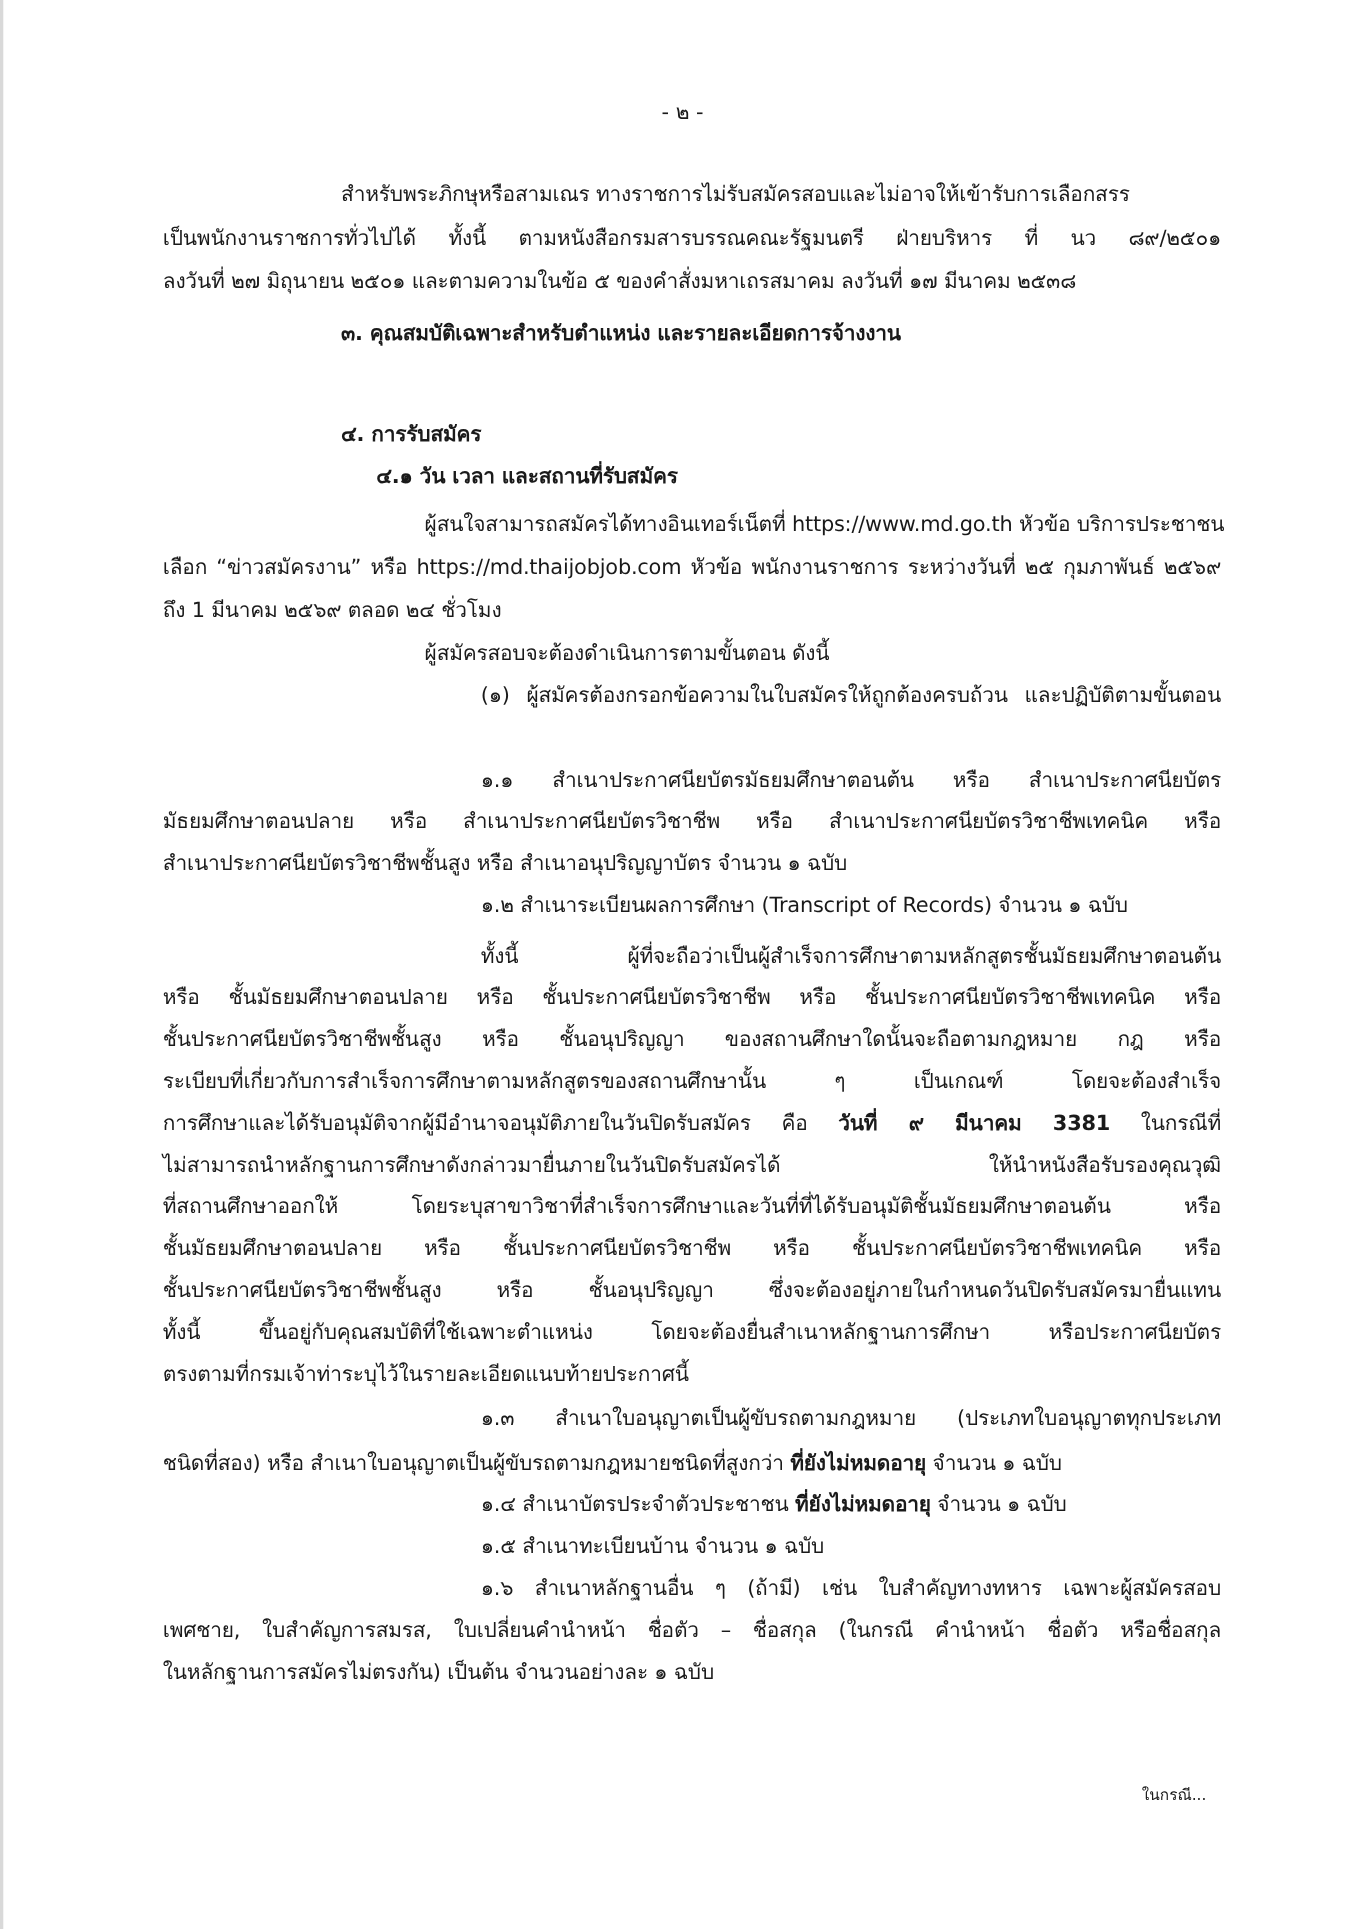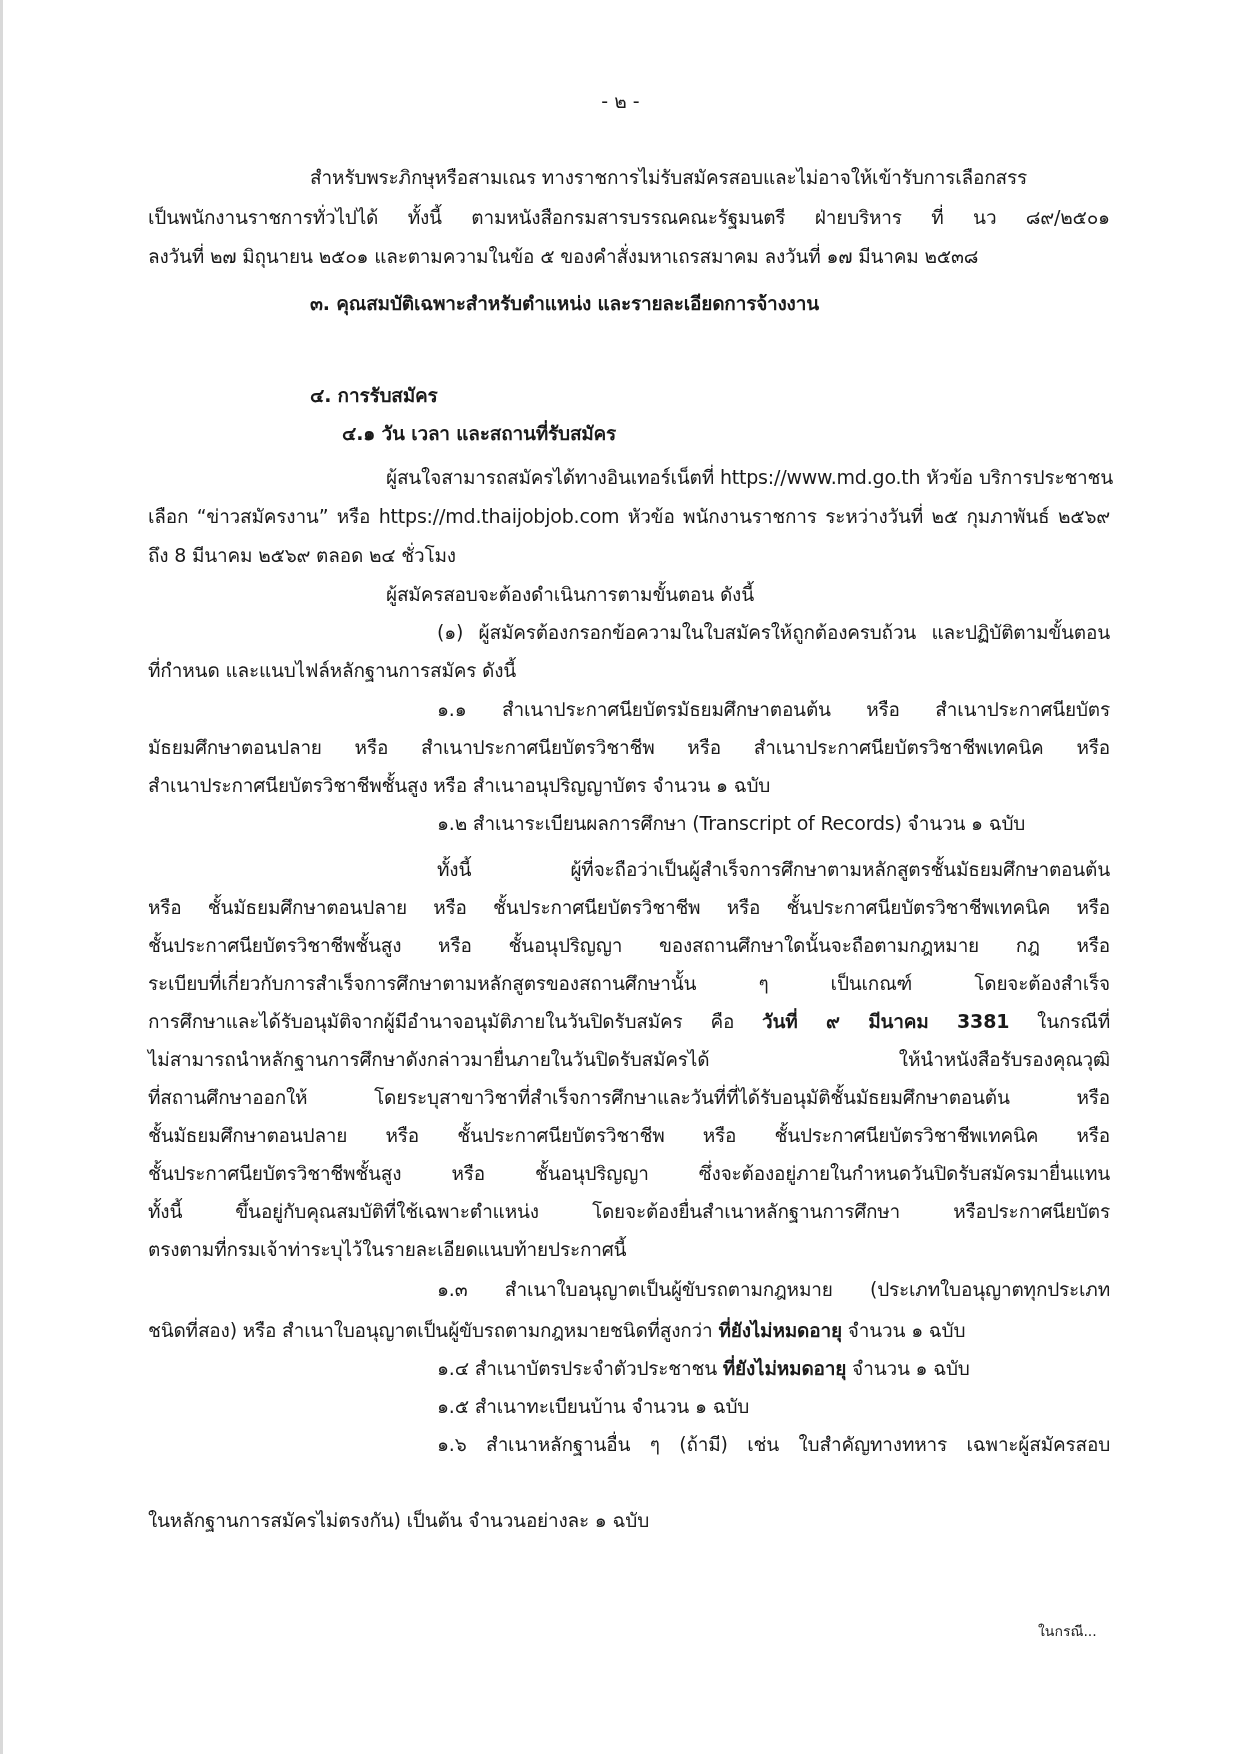--- a/index.html
+++ b/index.html
@@ -30,26 +30,25 @@
   <div class="line just" style="top:204px;">เป็นพนักงานราชการทั่วไปได้ ทั้งนี้ ตามหนังสือกรมสารบรรณคณะรัฐมนตรี ฝ่ายบริหาร ที่ นว ๘๙/๒๕๐๑</div>
   <div class="line just last" style="top:243px;">ลงวันที่ ๒๗ มิถุนายน ๒๕๐๑ และตามความในข้อ ๕ ของคำสั่งมหาเถรสมาคม ลงวันที่ ๑๗ มีนาคม ๒๕๓๘</div>
 
   <div class="line h" style="top:290px; left:310px;">๓. คุณสมบัติเฉพาะสำหรับตำแหน่ง และรายละเอียดการจ้างงาน</div>
 
   <div class="line h" style="top:382px; left:310px;">๔. การรับสมัคร</div>
   <div class="line h" style="top:420px; left:342px;">๔.๑ วัน เวลา และสถานที่รับสมัคร</div>
 
   <div class="line" style="top:464px; left:386px;text-align:right;">ผู้สนใจสามารถสมัครได้ทางอินเทอร์เน็ตที่ https://www.md.go.th  หัวข้อ บริการประชาชน</div>
   <div class="line just" style="top:503px;">เลือก “ข่าวสมัครงาน” หรือ https://md.thaijobjob.com หัวข้อ พนักงานราชการ ระหว่างวันที่ ๒๕ กุมภาพันธ์ ๒๕๖๙</div>
-  <div class="line" style="top:542px; left:148px;">ถึง 8 มีนาคม ๒๕๖๙ ตลอด ๒๔ ชั่วโมง</div>
+  <div class="line" style="top:542px; left:148px;">ถึง 1 มีนาคม ๒๕๖๙ ตลอด ๒๔ ชั่วโมง</div>
 
   <div class="line" style="top:581px; left:386px;">ผู้สมัครสอบจะต้องดำเนินการตามขั้นตอน ดังนี้</div>
 
   <div class="line" style="top:619px; left:437px; width:673px; text-align:justify; text-align-last:justify;">(๑) ผู้สมัครต้องกรอกข้อความในใบสมัครให้ถูกต้องครบถ้วน และปฏิบัติตามขั้นตอน</div>
-  <div class="line" style="top:657px; left:148px;">ที่กำหนด และแนบไฟล์หลักฐานการสมัคร ดังนี้</div>
 
   <div class="line" style="top:696px; left:437px; width:673px; text-align:justify; text-align-last:justify;">๑.๑ สำเนาประกาศนียบัตรมัธยมศึกษาตอนต้น หรือ สำเนาประกาศนียบัตร</div>
   <div class="line just" style="top:734px;">มัธยมศึกษาตอนปลาย หรือ สำเนาประกาศนียบัตรวิชาชีพ หรือ สำเนาประกาศนียบัตรวิชาชีพเทคนิค หรือ</div>
   <div class="line" style="top:772px; left:148px;">สำเนาประกาศนียบัตรวิชาชีพชั้นสูง หรือ สำเนาอนุปริญญาบัตร จำนวน ๑ ฉบับ</div>
 
   <div class="line" style="top:810px; left:437px;">๑.๒ สำเนาระเบียนผลการศึกษา (Transcript of Records) จำนวน ๑ ฉบับ</div>
 
   <div class="line" style="top:856px; left:437px; width:673px; text-align:justify; text-align-last:justify;">ทั้งนี้ ผู้ที่จะถือว่าเป็นผู้สำเร็จการศึกษาตามหลักสูตรชั้นมัธยมศึกษาตอนต้น</div>
   <div class="line just" style="top:894px;">หรือ ชั้นมัธยมศึกษาตอนปลาย หรือ ชั้นประกาศนียบัตรวิชาชีพ หรือ ชั้นประกาศนียบัตรวิชาชีพเทคนิค หรือ</div>
   <div class="line just" style="top:932px;">ชั้นประกาศนียบัตรวิชาชีพชั้นสูง หรือ ชั้นอนุปริญญา ของสถานศึกษาใดนั้นจะถือตามกฎหมาย กฎ หรือ</div>
@@ -63,16 +62,17 @@
   <div class="line" style="top:1236px; left:148px;">ตรงตามที่กรมเจ้าท่าระบุไว้ในรายละเอียดแนบท้ายประกาศนี้</div>
 
   <div class="line" style="top:1276px; left:437px; width:673px; text-align:justify; text-align-last:justify;">๑.๓ สำเนาใบอนุญาตเป็นผู้ขับรถตามกฎหมาย (ประเภทใบอนุญาตทุกประเภท</div>
   <div class="line" style="top:1317px; left:148px;"><span>ชนิดที่สอง) หรือ สำเนาใบอนุญาตเป็นผู้ขับรถตามกฎหมายชนิดที่สูงกว่า </span><span class="b">ที่ยังไม่หมดอายุ</span><span> จำนวน ๑ ฉบับ</span></div>
 
   <div class="line" style="top:1355px; left:437px;"><span>๑.๔ สำเนาบัตรประจำตัวประชาชน </span><span class="b">ที่ยังไม่หมดอายุ</span><span> จำนวน ๑ ฉบับ</span></div>
 
   <div class="line" style="top:1393px; left:437px;">๑.๕ สำเนาทะเบียนบ้าน จำนวน ๑ ฉบับ</div>
 
   <div class="line" style="top:1431px; left:437px; width:673px; text-align:justify; text-align-last:justify;">๑.๖ สำเนาหลักฐานอื่น ๆ (ถ้ามี) เช่น ใบสำคัญทางทหาร เฉพาะผู้สมัครสอบ</div>
+  <div class="line just" style="top:1469px;">เพศชาย, ใบสำคัญการสมรส, ใบเปลี่ยนคำนำหน้า ชื่อตัว – ชื่อสกุล (ในกรณี คำนำหน้า ชื่อตัว หรือชื่อสกุล</div>
   <div class="line" style="top:1507px; left:148px;">ในหลักฐานการสมัครไม่ตรงกัน) เป็นต้น จำนวนอย่างละ ๑ ฉบับ</div>
 
   <div class="foot">ในกรณี...</div>
 </div>
 
 </body></html>

